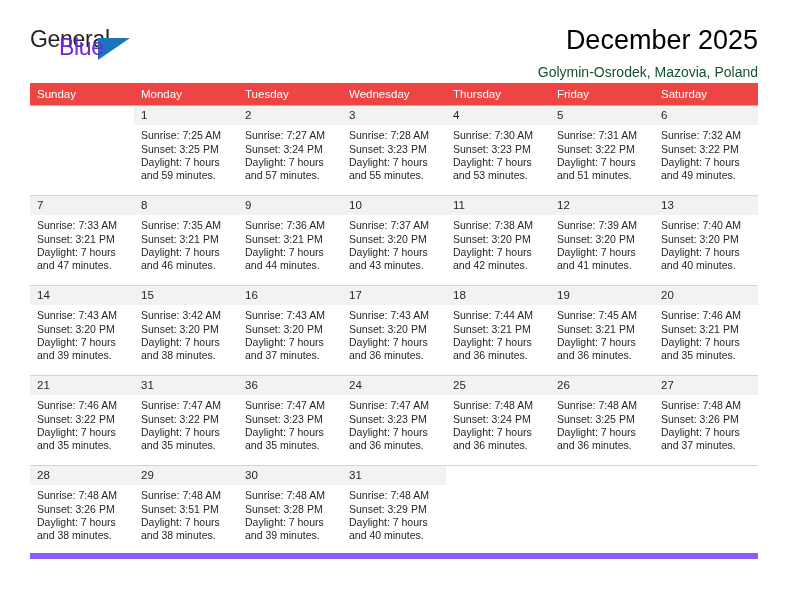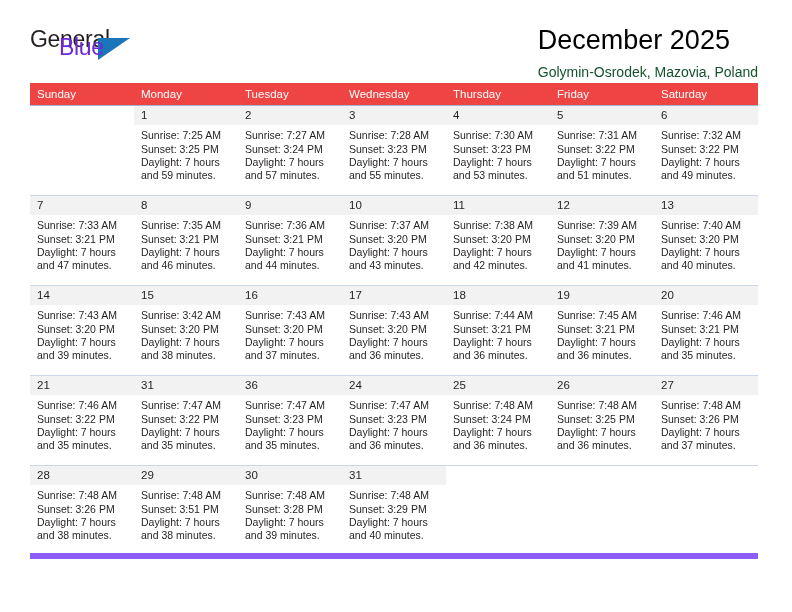--- a/index.html
+++ b/index.html
@@ -60,21 +60,21 @@
     position: absolute;
     left: 68px;
     top: 12px;
     width: 0;
     height: 0;
     border-left: 32px solid #1b75bb;
     border-bottom: 22px solid transparent;
   }
 
   .title-block {
-    text-align: left;
+    text-align: right;
     padding-top: 0px;
     margin-left: 42px;
   }
   .cal-title {
     font-size: 27px;
     font-weight: normal;
     color: #000000;
     line-height: 1.1;
     letter-spacing: 0px;
   }

